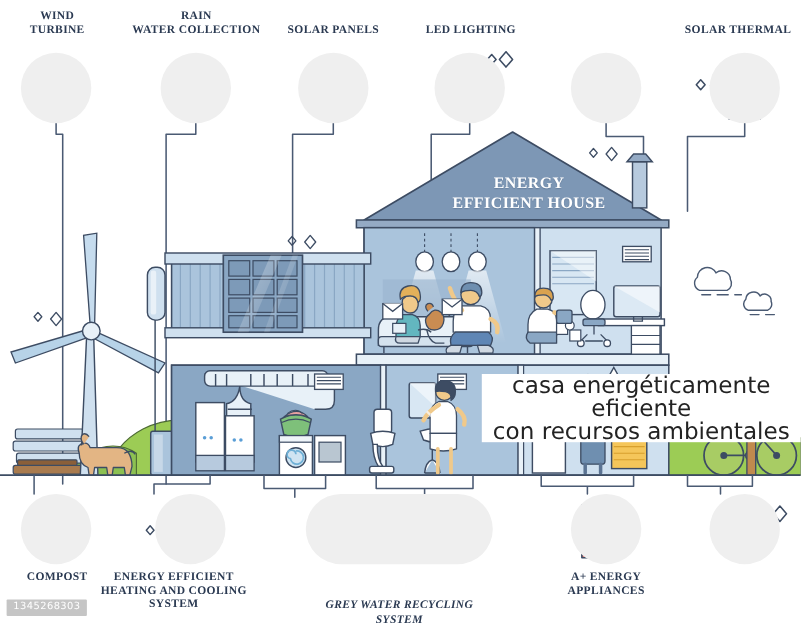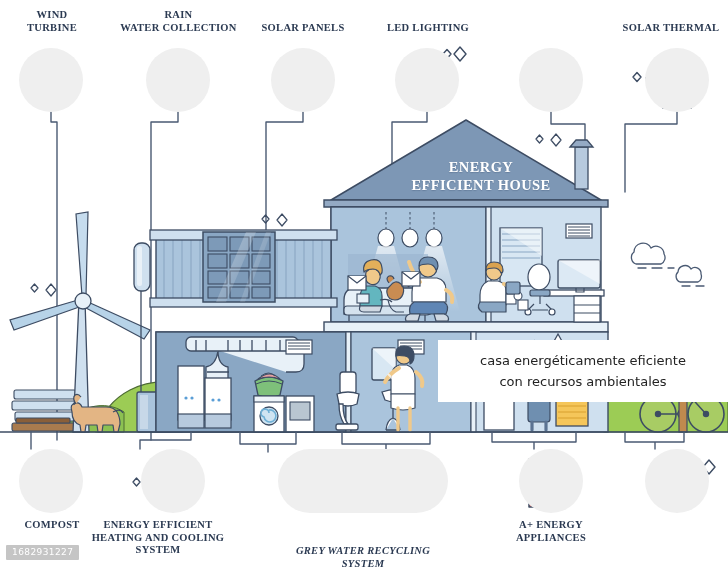--- a/index.html
+++ b/index.html
@@ -65,21 +65,21 @@
   #overlay-caption {
     position: absolute;
     left: 438px; top: 340px;
     width: 290px; height: 62px;
     background: #ffffff;
     display: flex;
     flex-direction: column;
     align-items: center;
     justify-content: center;
     font-family: "DejaVu Sans", "Liberation Sans", sans-serif;
-    font-size: 13px;
+    font-size: 21px;
     line-height: 21px;
     color: #232323;
     text-align: center;
     white-space: pre-line;
   }
 
   
   #watermark {
     position: absolute;
     left: 6px; top: 545px;
@@ -622,15 +622,15 @@
 SYSTEM</div>
   <div class="cap" style="left:495px; top:519px; width:112px;">A+ ENERGY
 APPLIANCES</div>
 
   <div id="house-title">ENERGY
 EFFICIENT HOUSE</div>
 
   <div id="overlay-caption">casa energéticamente eficiente
 con recursos ambientales</div>
 
-  <div id="watermark">1682931227</div>
+  <div id="watermark">1345268303</div>
 
 </div>
 
 </body></html>

